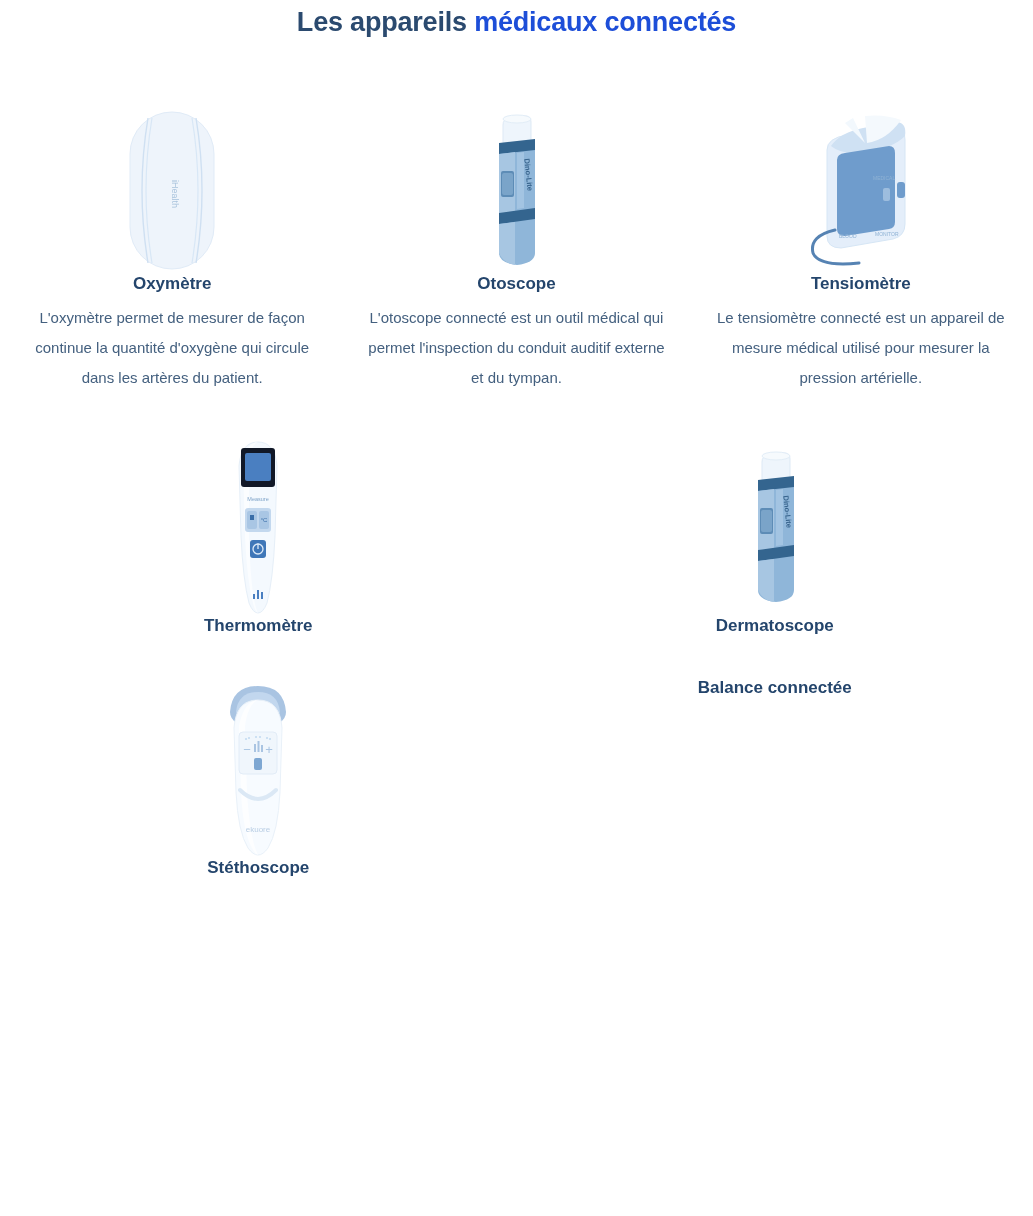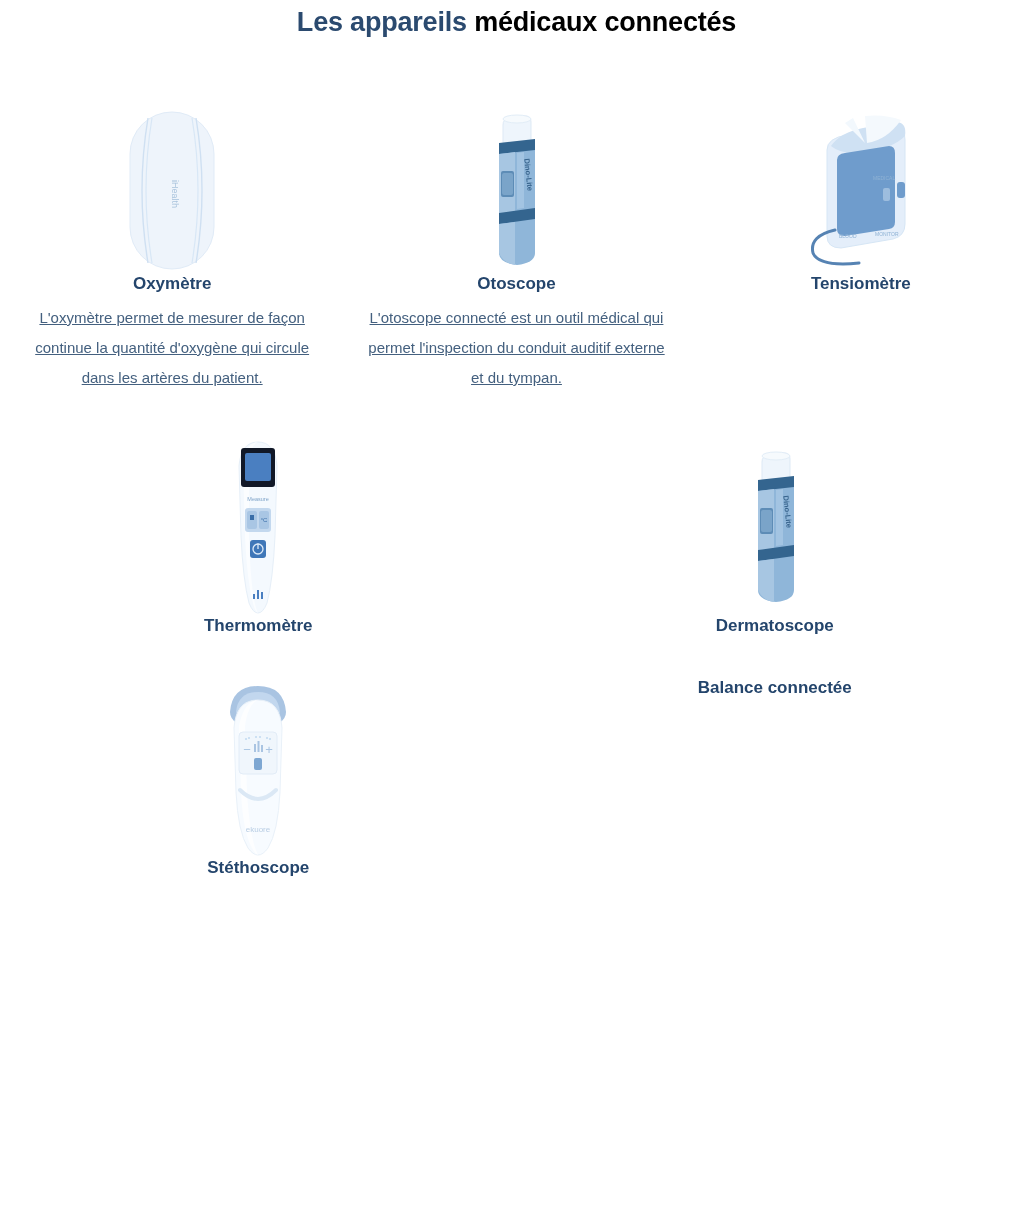--- a/index.html
+++ b/index.html
@@ -23,21 +23,21 @@
   .page-title {
     text-align: center;
     font-size: 27px;
     font-weight: bold;
     letter-spacing: -0.2px;
     margin: 0;
     padding: 4px 0 0 0;
     line-height: 36px;
     color: #2b4a6f;
   }
-  .page-title .accent { color: #000000; }
+  .page-title .accent { color: #1d4ed8; }
 
   
   .row { display: flex; width: 1033px; }
   .row-3 .card { width: 344.33px; }
   .row-2 .card { width: 516.5px; }
 
   .card {
     display: flex;
     flex-direction: column;
     align-items: center;
@@ -62,21 +62,21 @@
   }
   .card-desc {
     font-size: 15px;
     line-height: 30px;
     color: #44607f;
     text-align: center;
     margin: 0;
     padding-top: 8px;
     max-width: 100%;
   }
-  .row-3 .card-desc { max-width: 300px; text-decoration: underline; }
+  .row-3 .card-desc { max-width: 300px; }
   .row-2 .card-desc { max-width: 470px; }
 
   
   .row-1 { padding-top: 58px; }
   .row-2-wrap { padding-top: 42px; }
   .row-3-wrap { padding-top: 40px; }
 
   svg { display: block; overflow: visible; }
 </style>
 </head>
@@ -150,20 +150,21 @@
           <rect x="82" y="80" width="7" height="13" rx="2" fill="#a9c6e2" opacity="0.8"></rect>
 
           <path d="M34 122 Q8 128 12 145 Q18 159 58 155" fill="none" stroke="#5683b3" stroke-width="3" stroke-linecap="round"></path>
 
           <text x="72" y="72" font-family="Liberation Sans, sans-serif" font-size="5" fill="#8fb2d4">MEDICAL</text>
           <text x="38" y="130" font-family="Liberation Sans, sans-serif" font-size="5" fill="#8fb2d4">BLOOD</text>
           <text x="74" y="128" font-family="Liberation Sans, sans-serif" font-size="5" fill="#8fb2d4">MONITOR</text>
         </svg>
       </div>
       <h3 class="card-title">Tensiomètre</h3>
+      <p class="card-desc">Le tensiomètre connecté est un appareil de mesure médical utilisé pour mesurer la pression artérielle.</p>
     </div>
 
   </div>
 
   <div class="row row-2 row-2-wrap">
 
     <div class="card">
       <div class="illus-wrap" style="height:180px">
         <svg width="70" height="175" viewBox="0 0 70 175">
 

